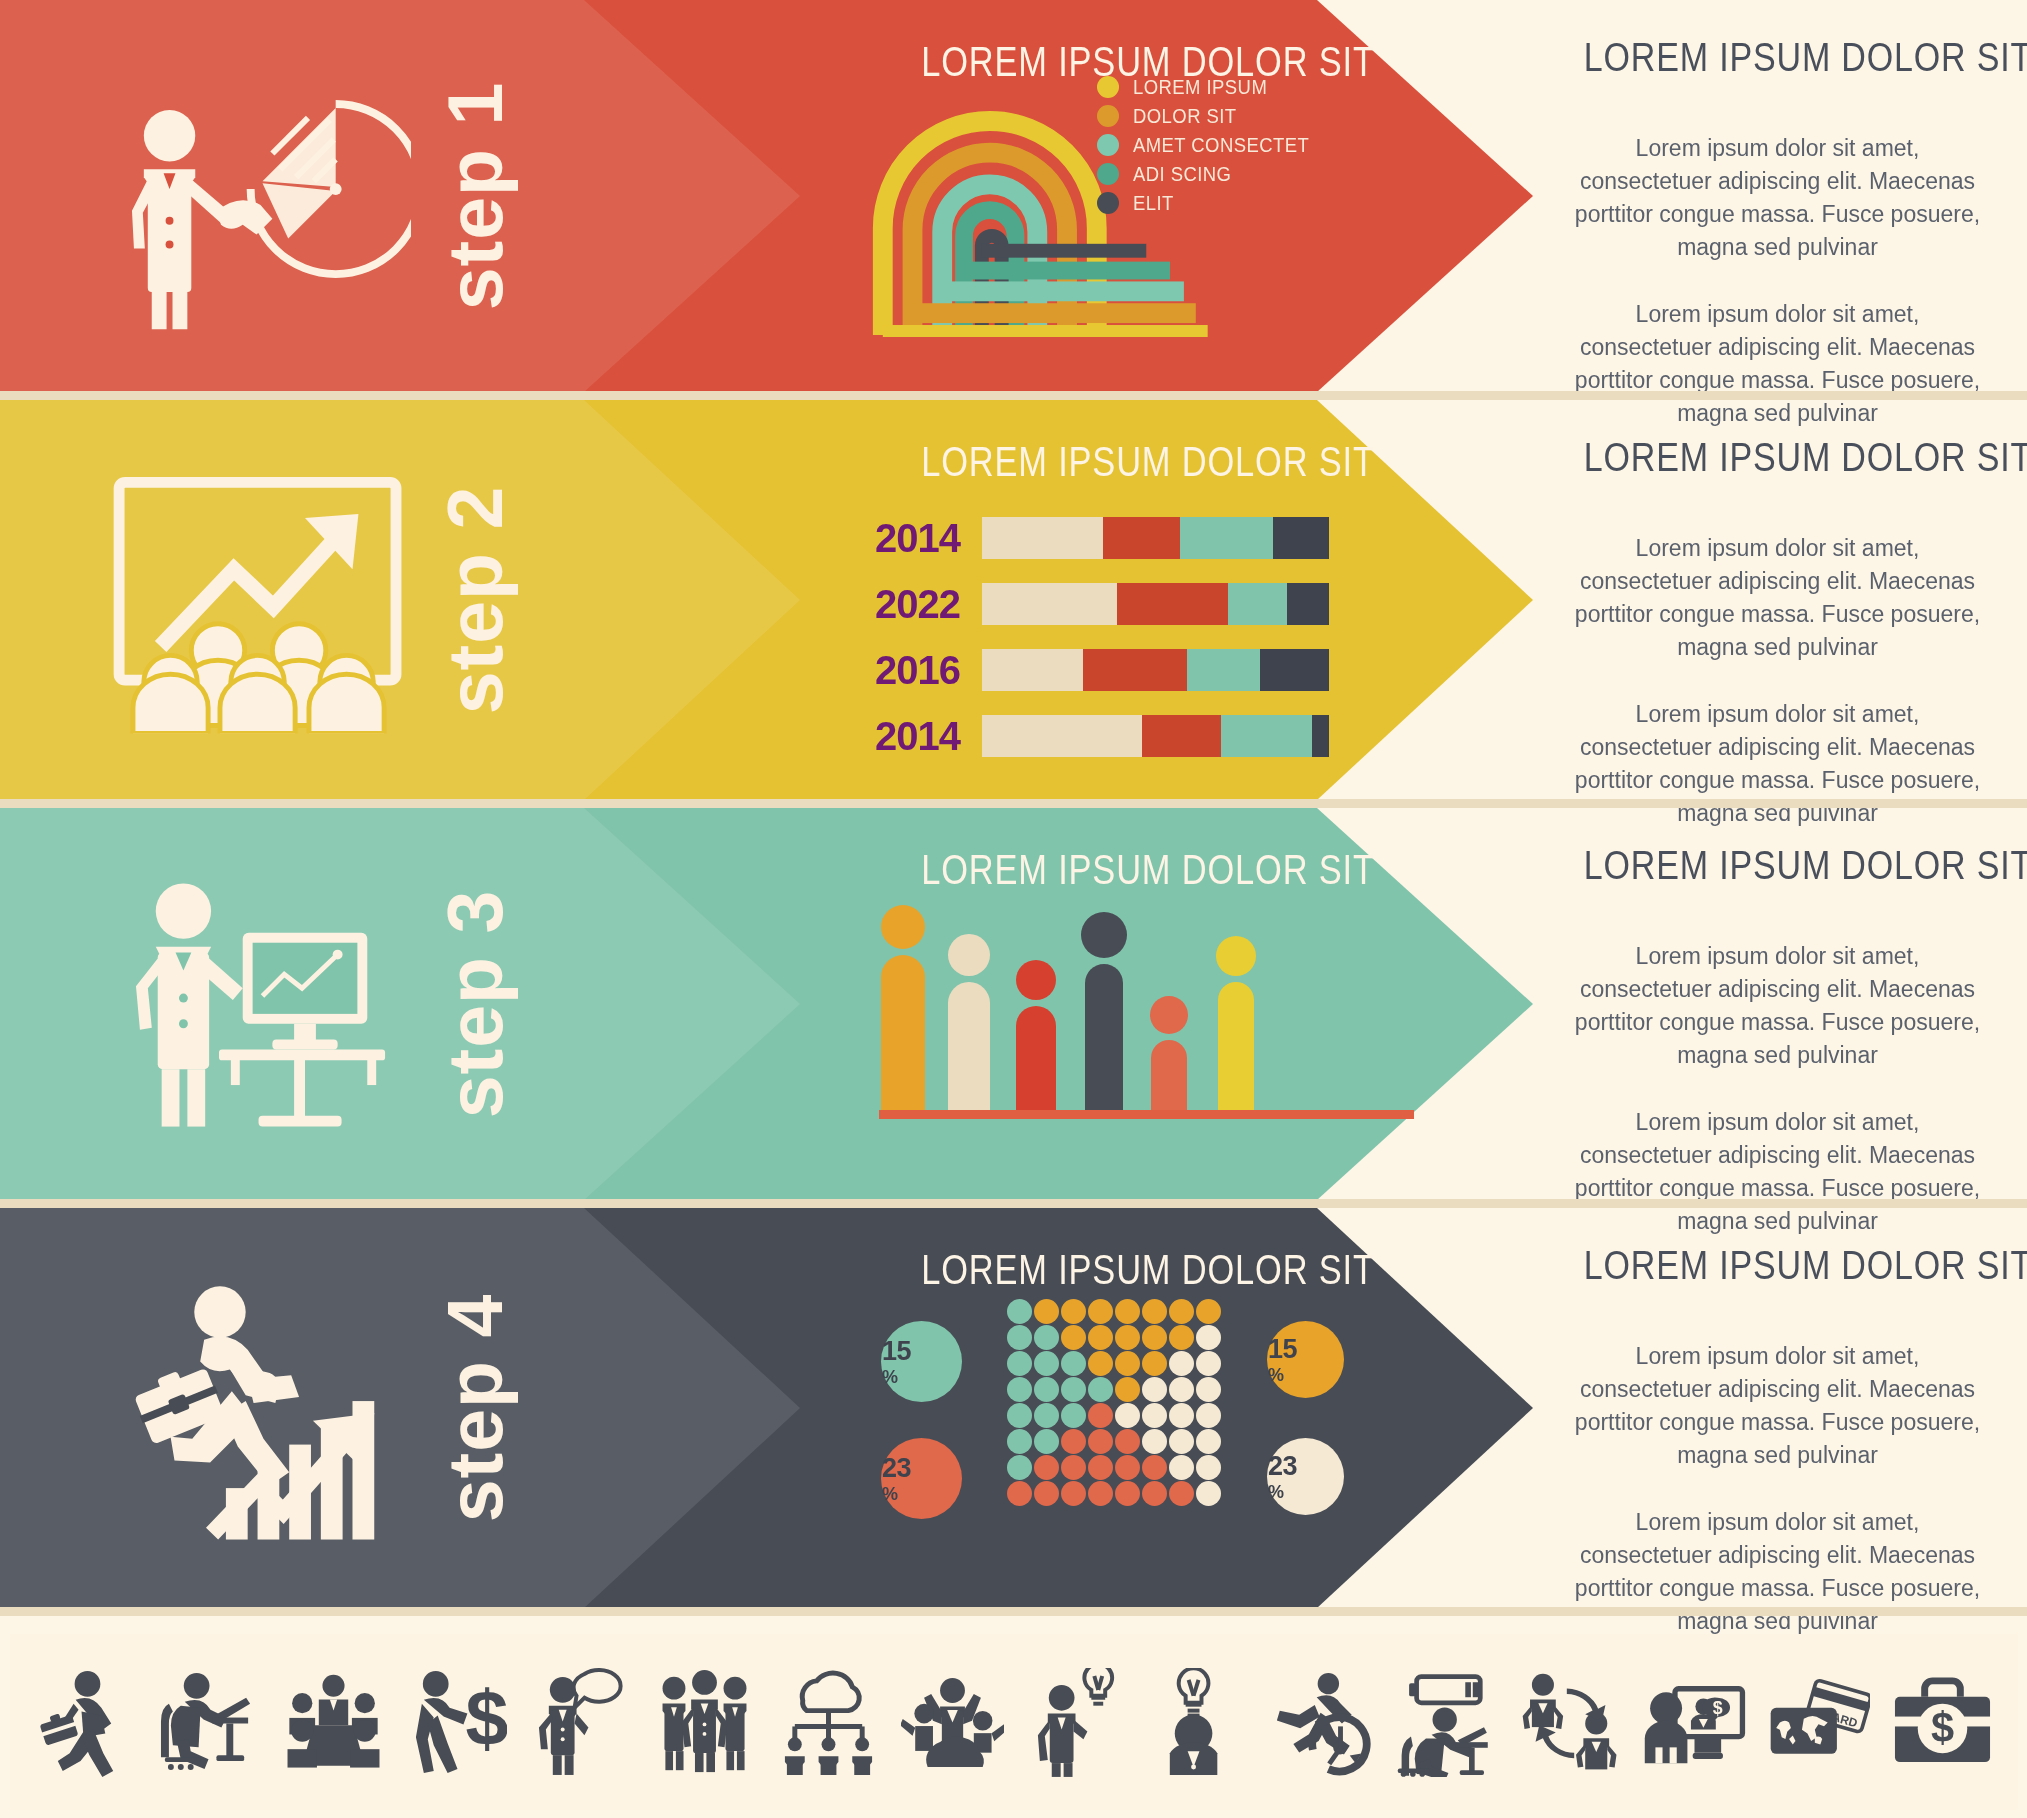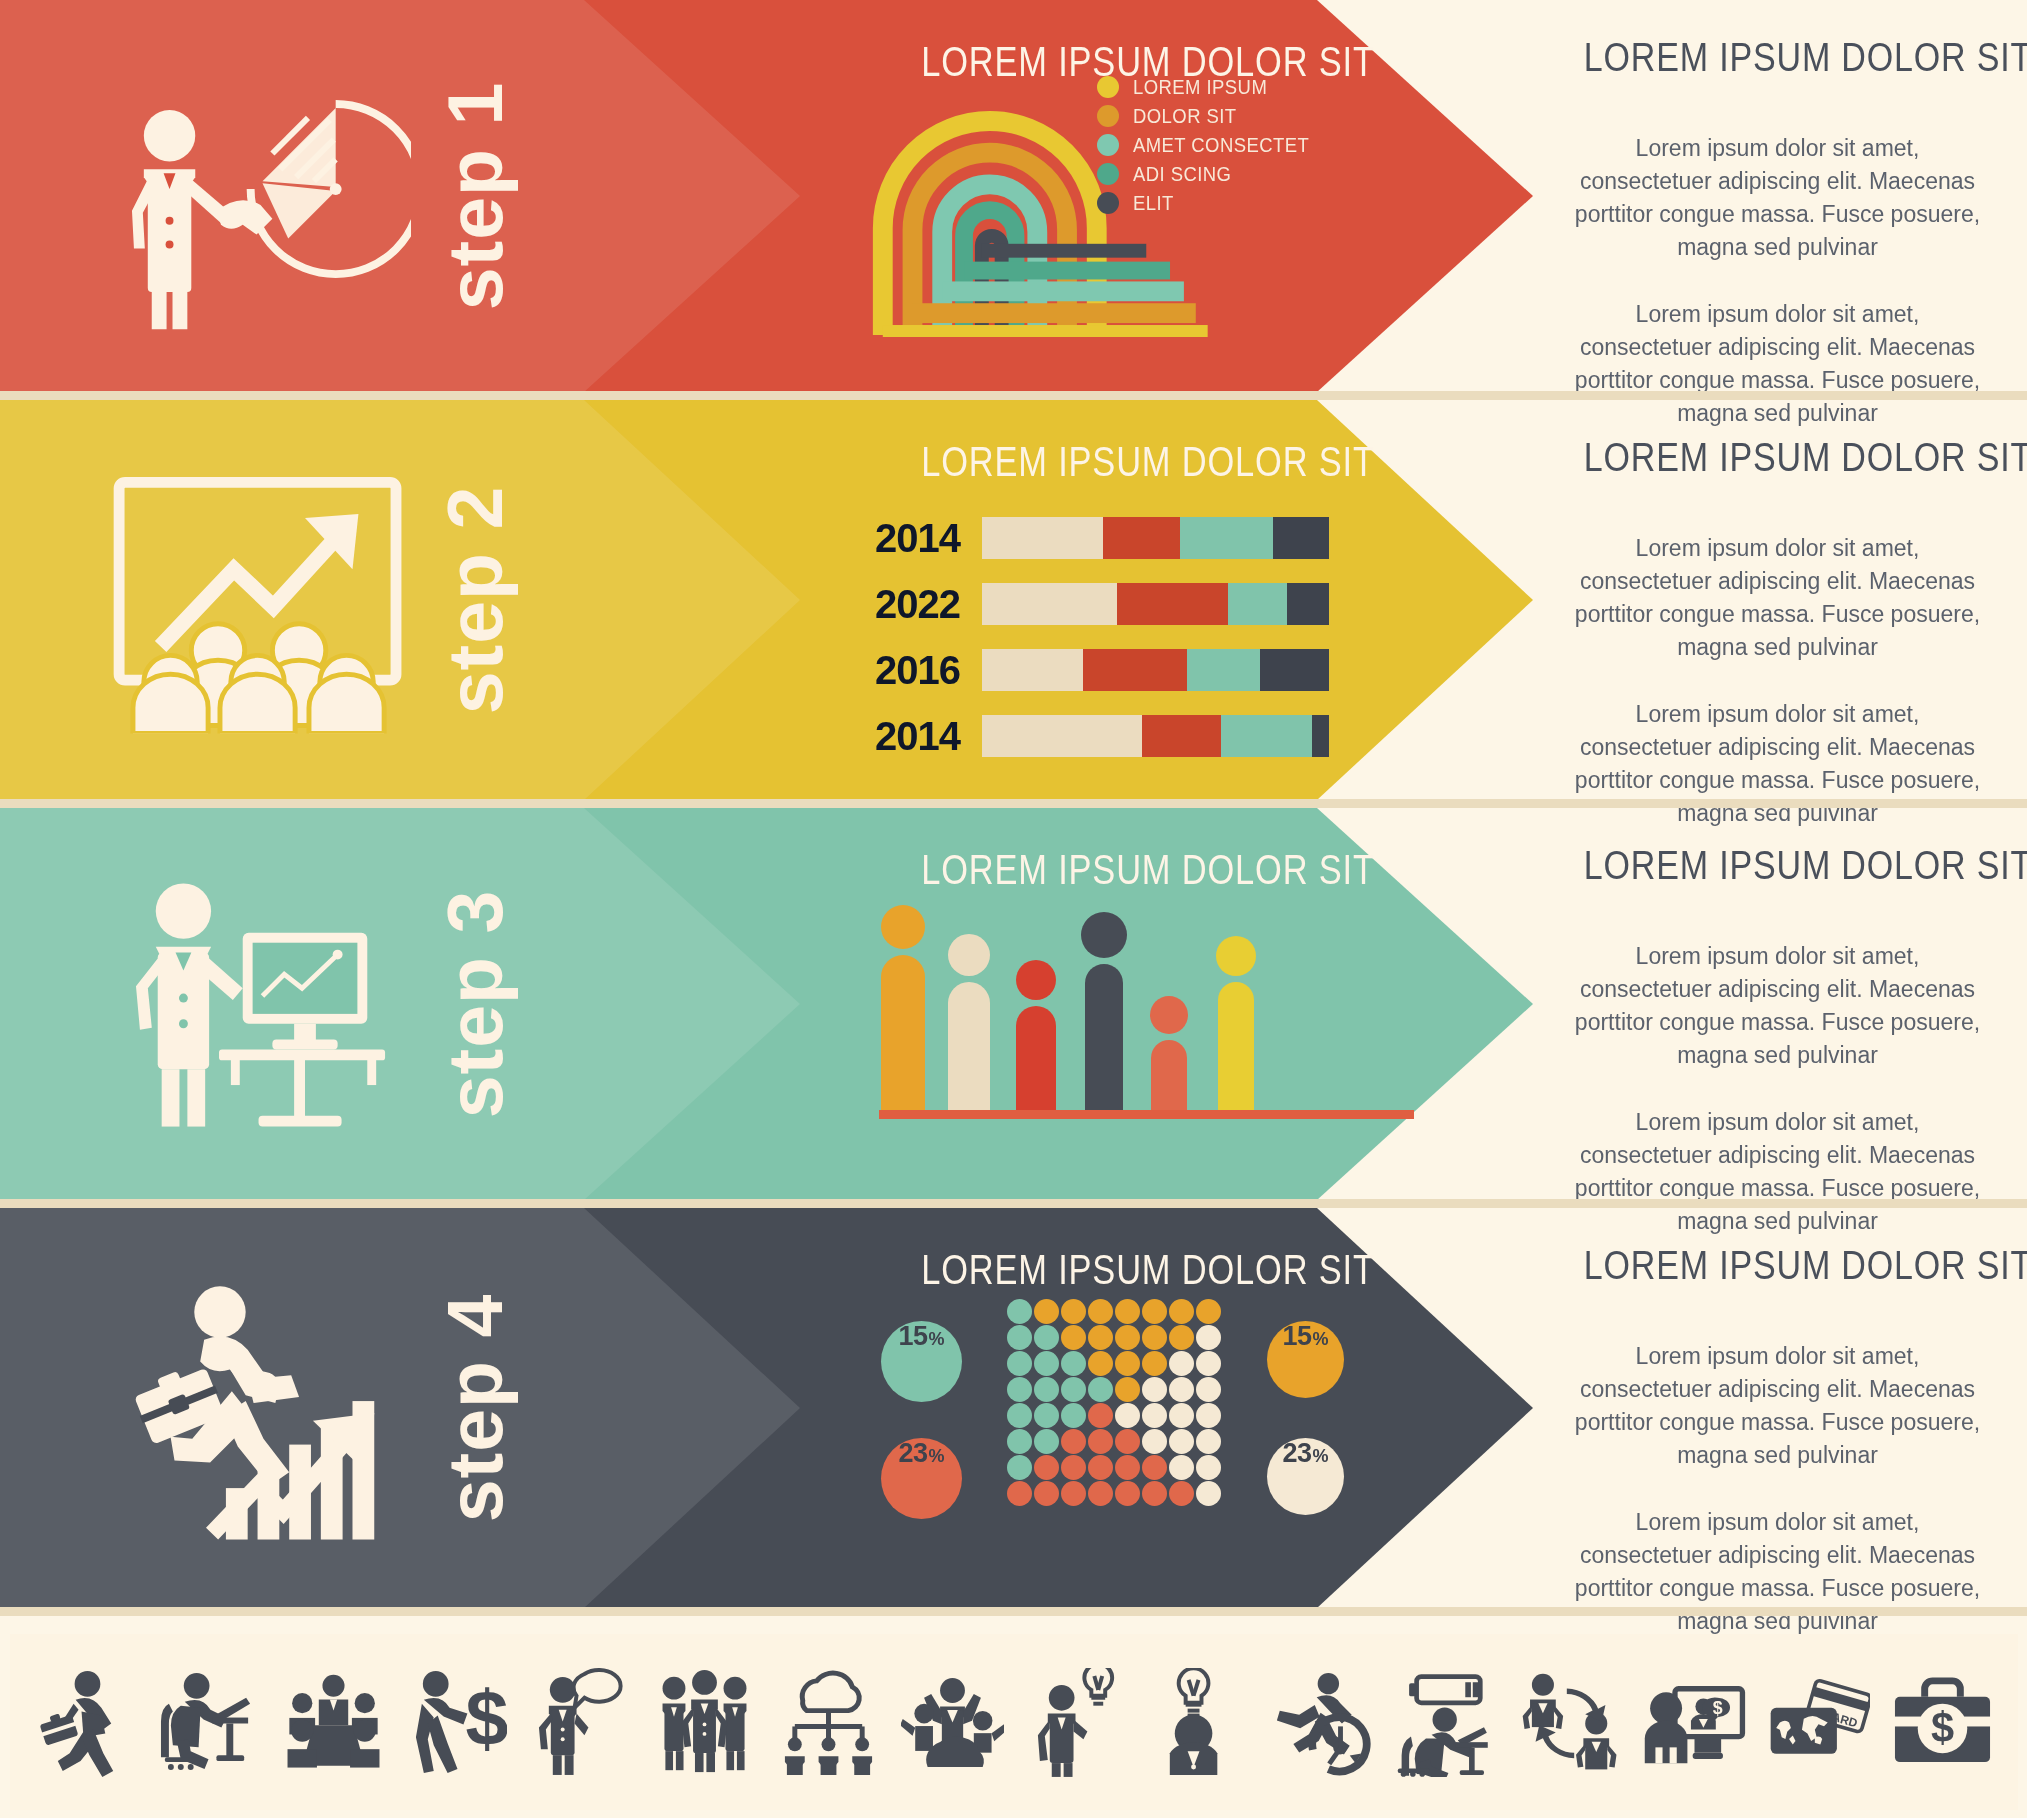--- a/index.html
+++ b/index.html
@@ -98,21 +98,21 @@
   .legend-txt {
     font-size: 21px; color: #F8E9D8; letter-spacing: 0.5px; font-weight: 300;
     transform: scaleX(.88); transform-origin: left center; white-space: nowrap;
   }
 
   
   .sbars { position: absolute; left: 14px; top: 114px; width: 574px; }
   .sbar-row { display: flex; align-items: center; height: 48px; margin-bottom: 18px; }
   .sbar-year {
     width: 117px; text-align: right; padding-right: 22px;
-    font-size: 40px; font-weight: 700; color: #0f172a; letter-spacing: -1px;
+    font-size: 40px; font-weight: 700; color: #701a75; letter-spacing: -1px;
   }
   .sbar-track { display: flex; height: 42px; width: 347px; }
   .sbar-seg { height: 100%; }
 
   
   .pbars { position: absolute; left: 20px; top: 99px; width: 554px; height: 218px; }
   .pbar { position: absolute; bottom: 12px; }
   .pbar .head { border-radius: 50%; margin: 0 auto 6px auto; }
   .pbar .body { border-radius: 40px 40px 0 0; margin: 0 auto; }
   .pbase { position: absolute; left: 8px; bottom: 6px; width: 535px; height: 9px; background: #E05E41; }
@@ -120,21 +120,21 @@
   
   .dotwrap { position: absolute; left: 0; top: 91px; width: 594px; height: 228px; }
   .dotgrid {
     position: absolute; left: 156px; top: 0;
     display: grid; grid-template-columns: repeat(8, 26px); gap: 1px;
   }
   .dot { width: 25px; height: 25px; border-radius: 50%; }
   .pbadge {
     position: absolute; border-radius: 50%;
     display: flex; align-items: baseline; justify-content: center;
-    font-weight: 700; color: #3E434D;
+    font-weight: 700; color: #3E434D; flex-direction: column;
   }
   .pbadge .num { font-size: 27px; letter-spacing: -0.5px; }
   .pbadge .pct { font-size: 18px; margin-left: 1px; }
   .pb-tl { left: 30px; top: 22px; width: 81px; height: 81px; }
   .pb-bl { left: 30px; top: 139px; width: 81px; height: 81px; }
   .pb-tr { left: 416px; top: 22px; width: 77px; height: 77px; }
   .pb-br { left: 416px; top: 139px; width: 77px; height: 77px; }
 
   
   .iconbar {

